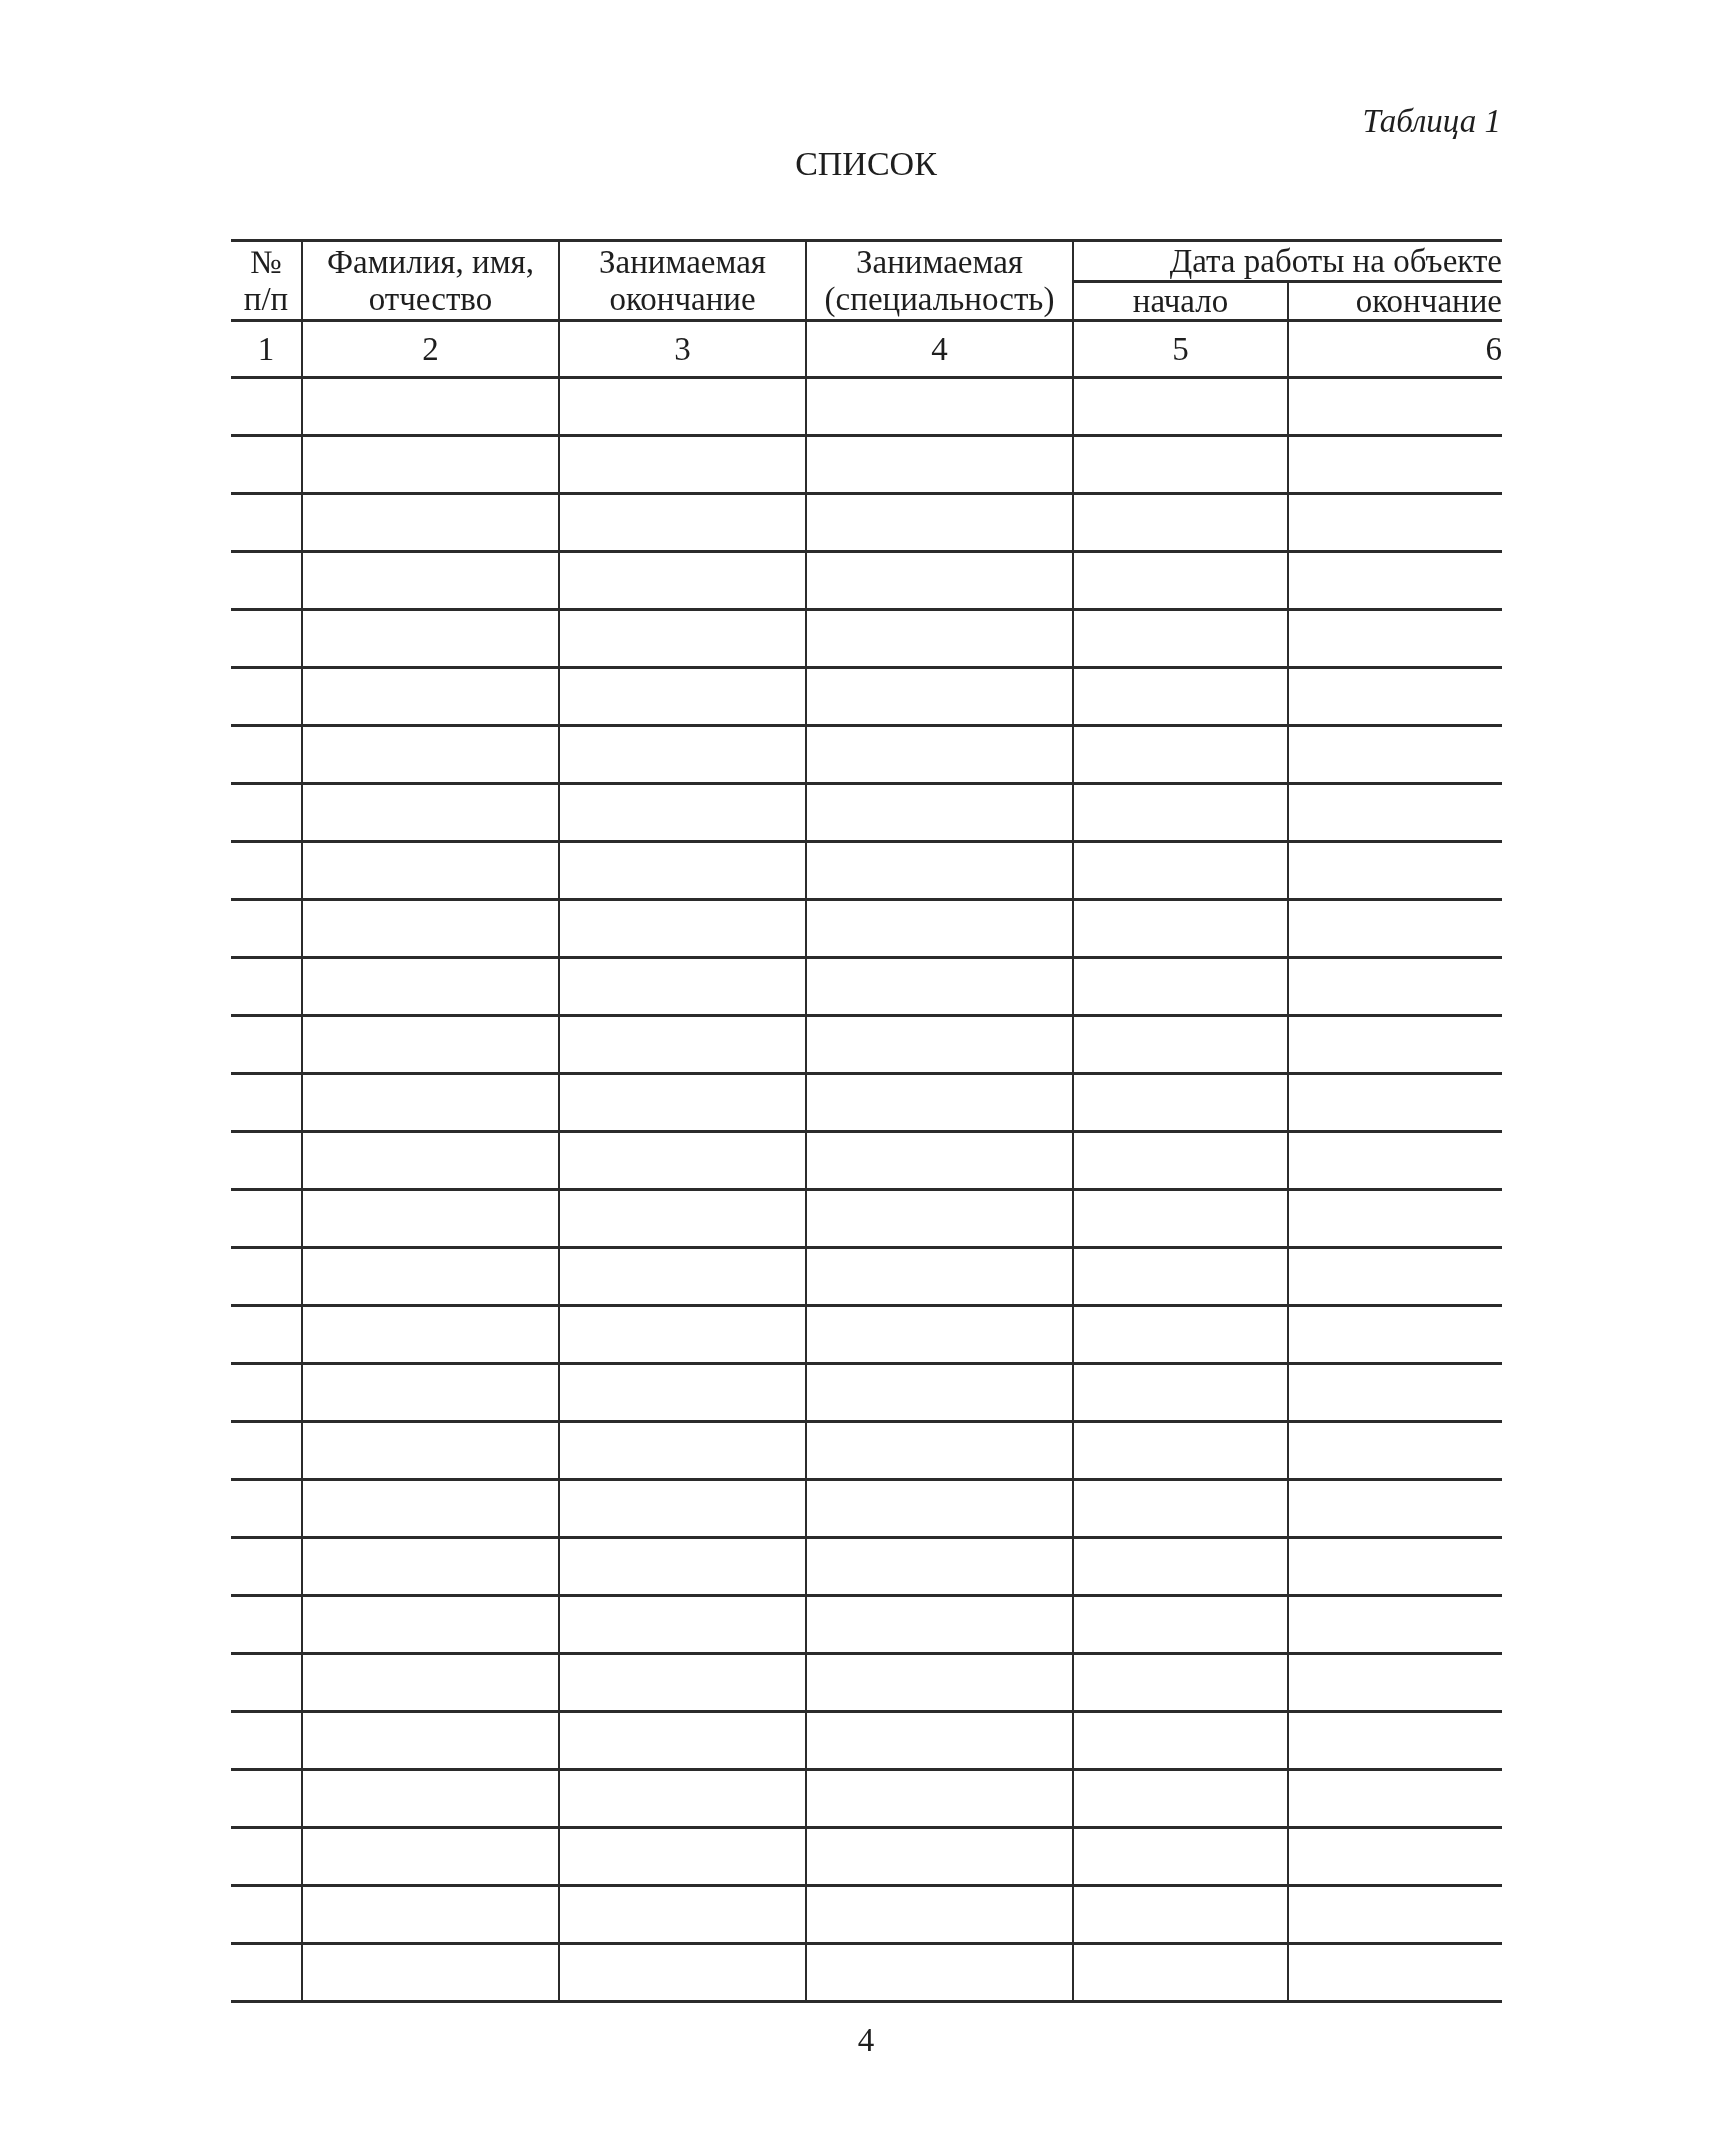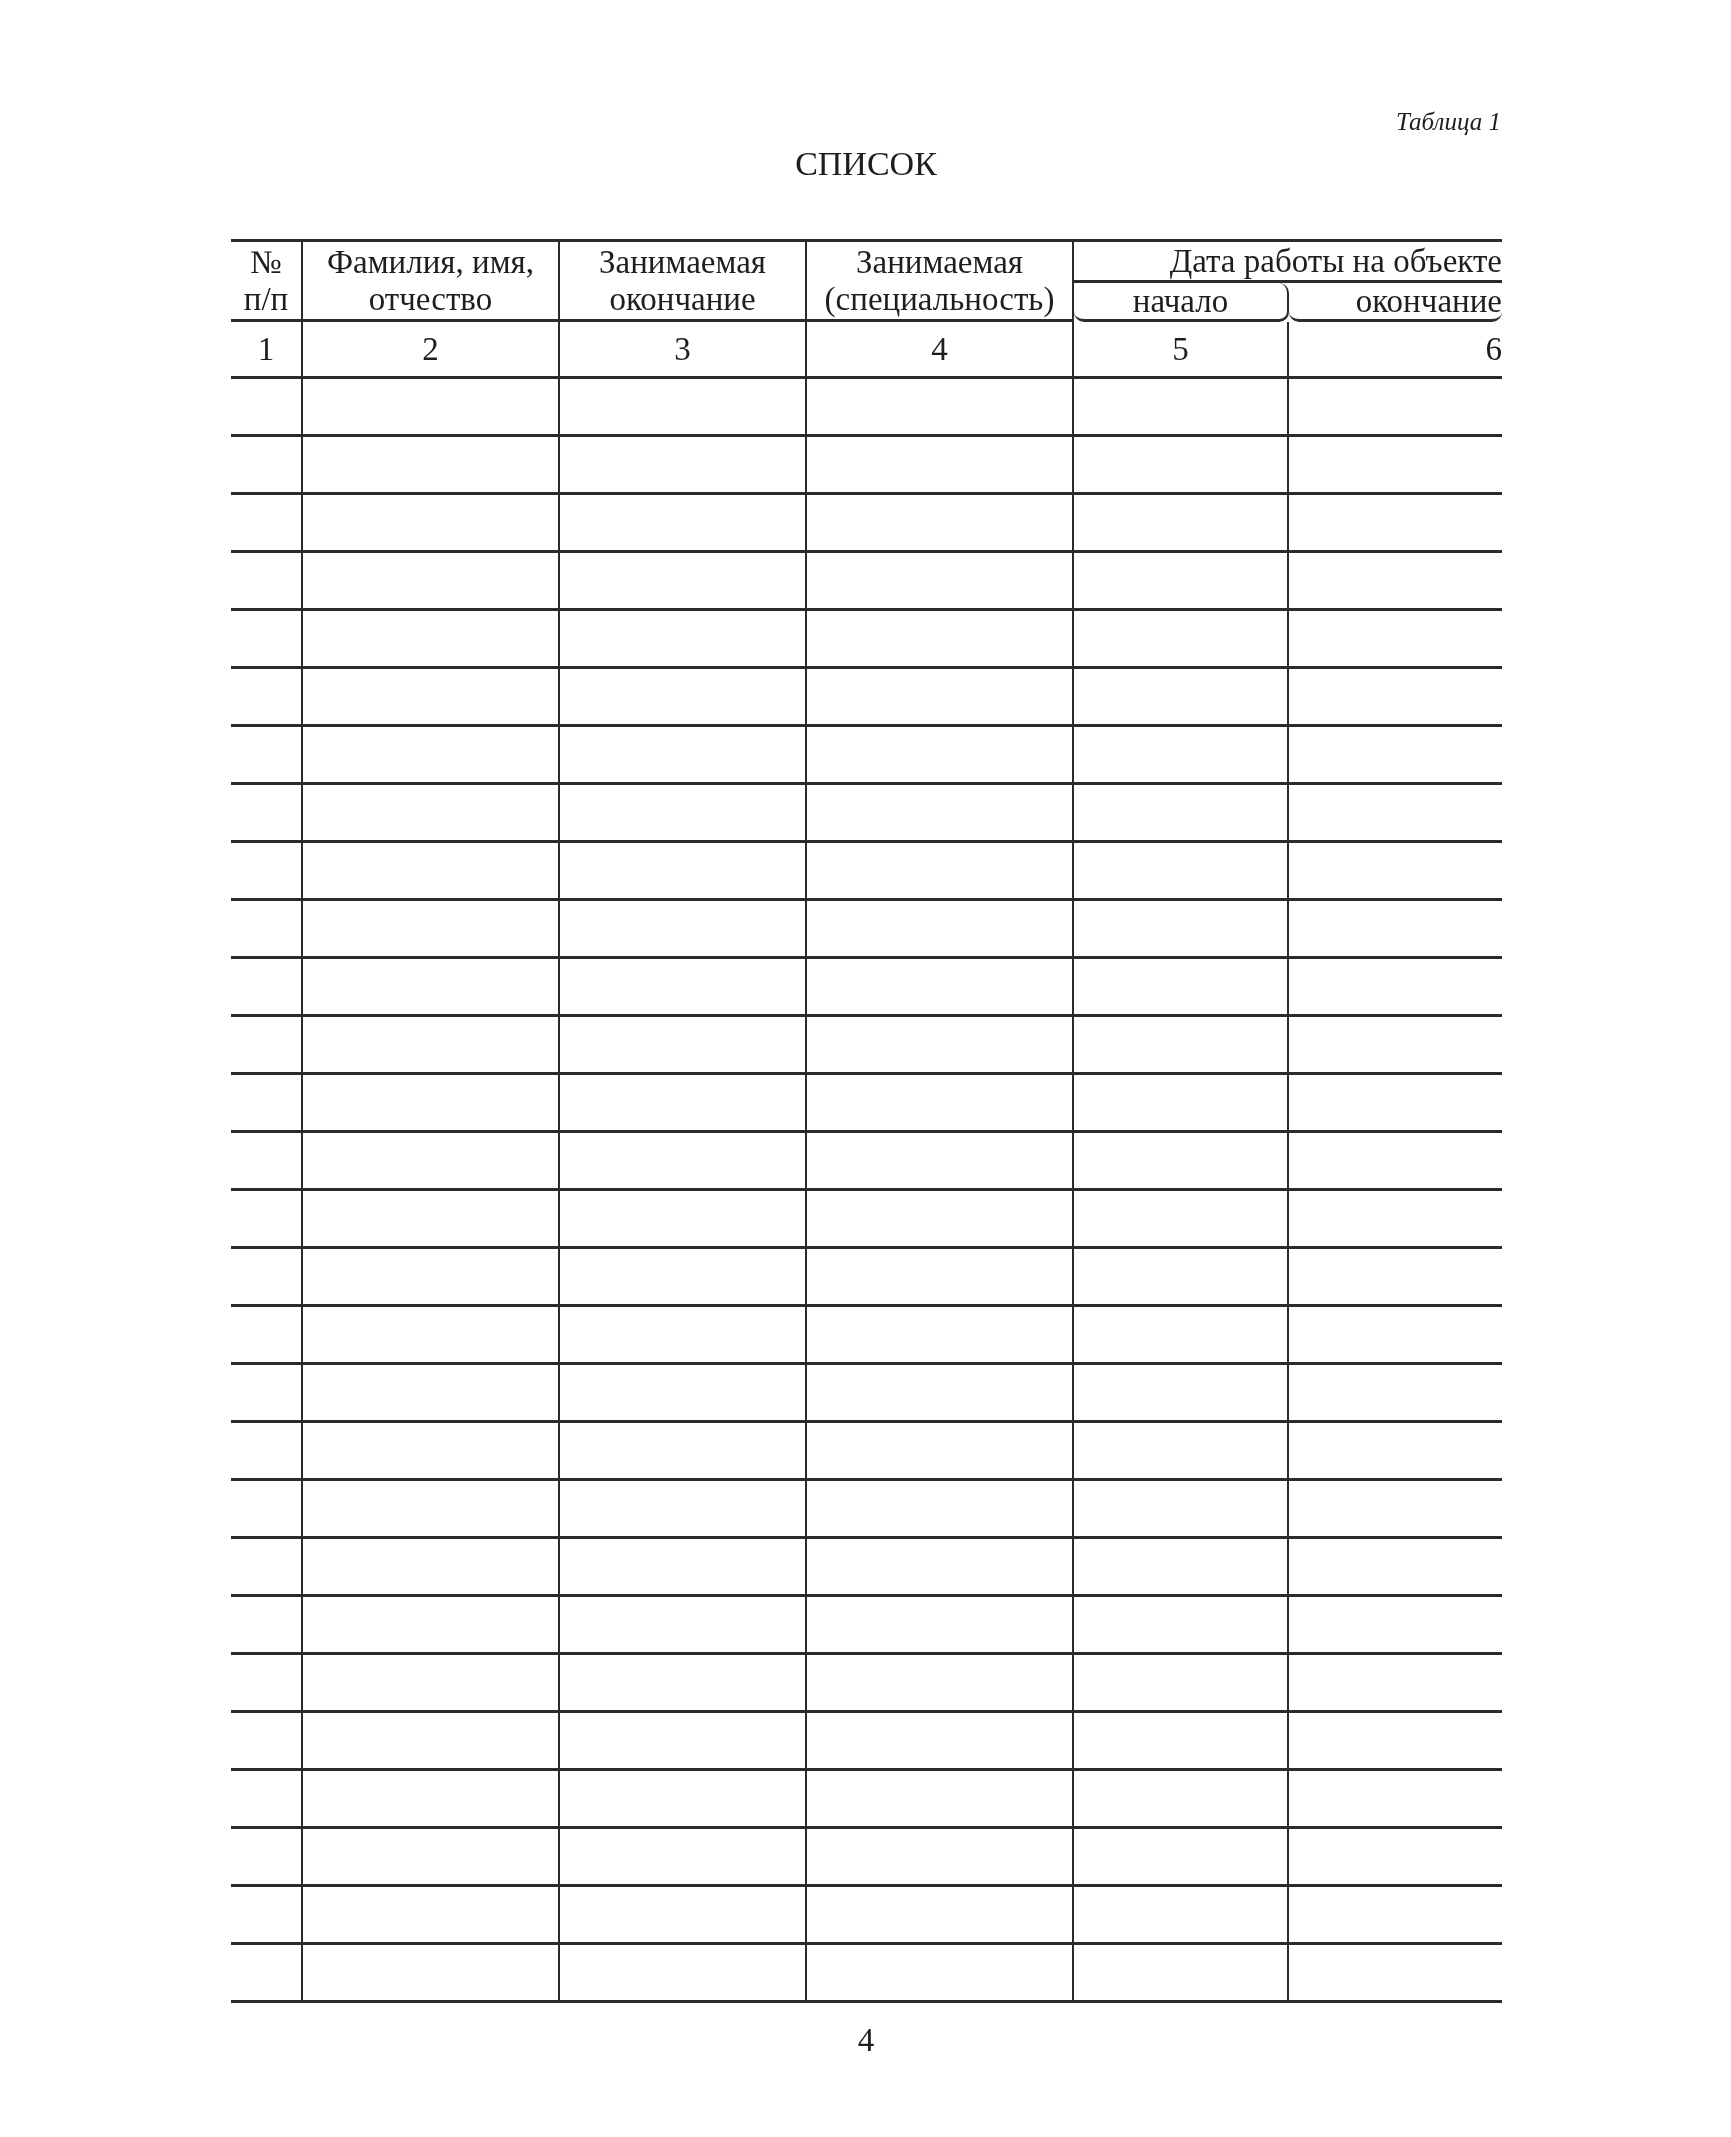--- a/index.html
+++ b/index.html
@@ -17,21 +17,21 @@
     font-family:"Liberation Serif","DejaVu Serif",serif;
     overflow:hidden;
   }
   .table-caption{
     position:absolute;
     top:104px;
     left:231px;
     width:1270px;
     text-align:right;
     font-style:italic;
-    font-size:25px;
+    font-size:33px;
     line-height:35px;
   }
   .doc-title{
     position:absolute;
     top:143px;
     left:231px;
     width:1270px;
     text-align:center;
     font-weight:normal;
     font-size:34px;
@@ -60,21 +60,21 @@
     text-align:center;
     vertical-align:middle;
     font-size:33px;
     line-height:38px;
     overflow:hidden;
   }
   .doc-table .last{border-right:none;text-align:right;}
   tr.hrow1{height:41px;}
   tr.hrow1 th{line-height:37px;}
   tr.hrow2{height:39px;}
-  tr.hrow2 th{line-height:36px;border-radius:10px;}
+  tr.hrow2 th{line-height:36px;}
   tr.numrow{height:57px;}
   tbody tr{height:58px;}
   .page-number{
     position:absolute;
     top:2022px;
     left:0;
     width:1732px;
     text-align:center;
     font-size:33px;
     line-height:37px;

